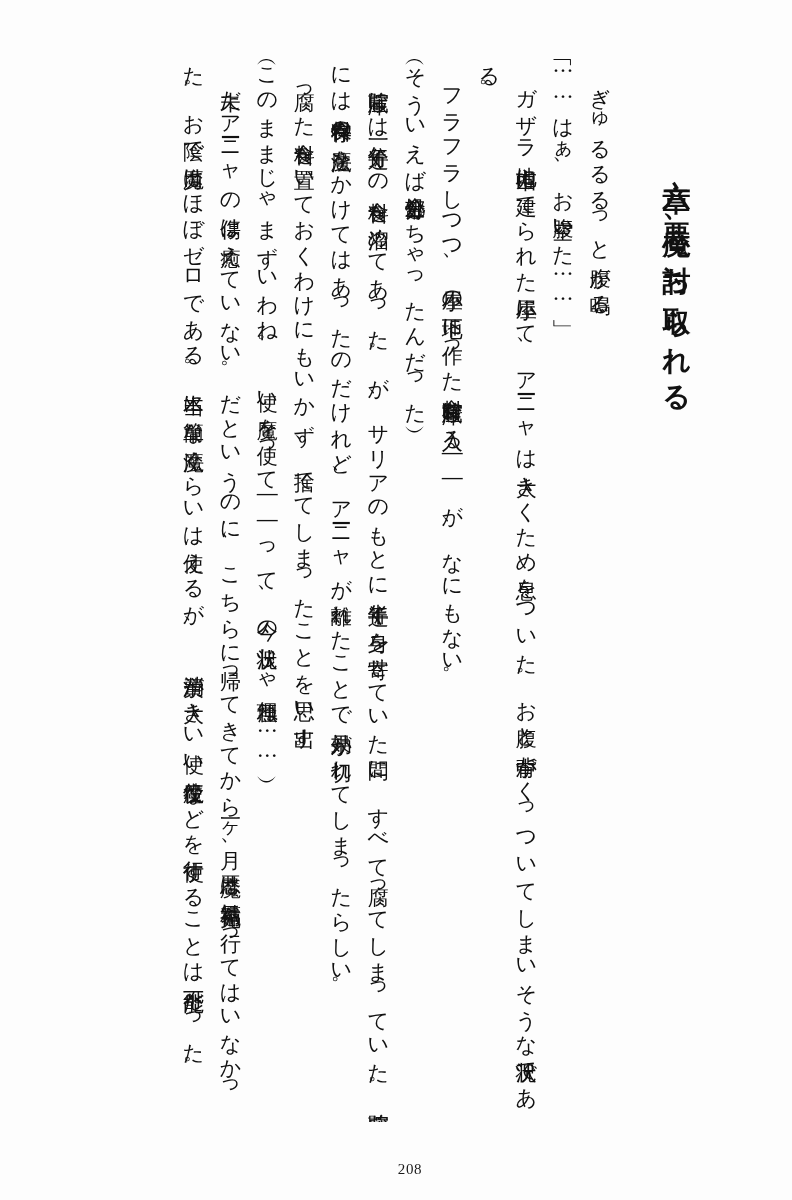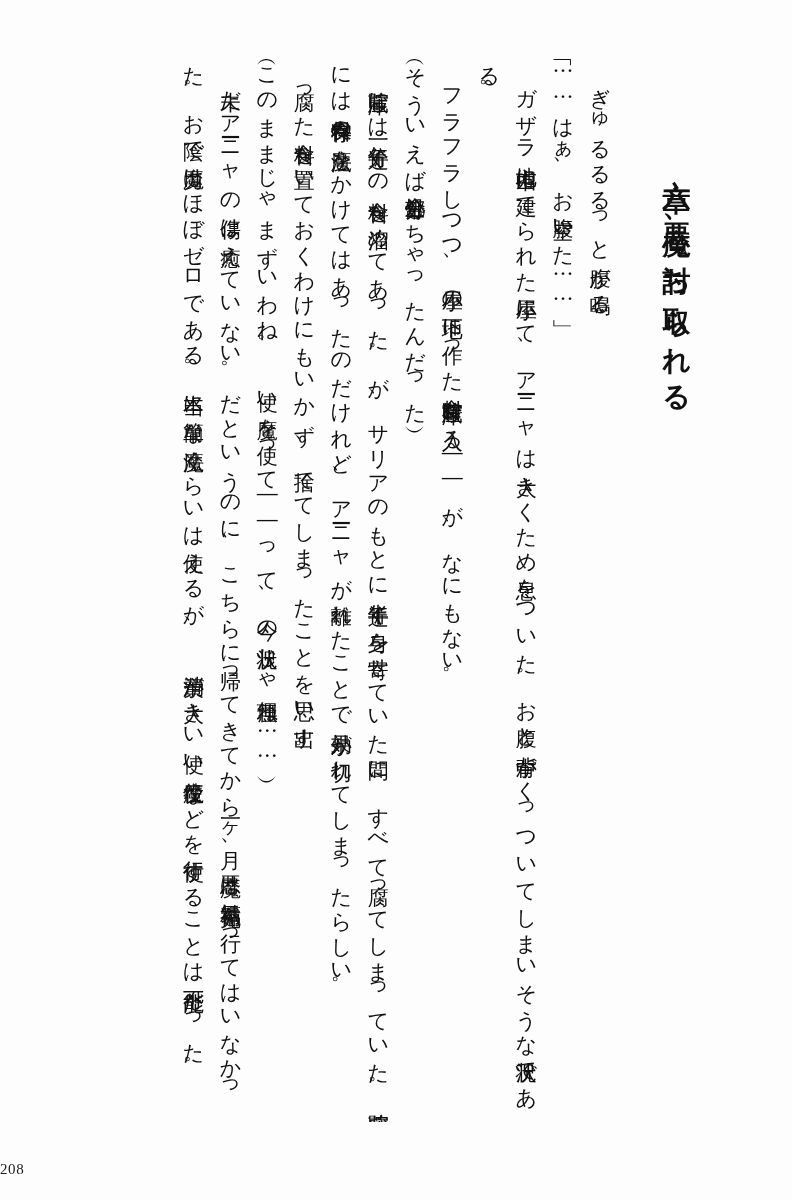--- a/index.html
+++ b/index.html
@@ -47,24 +47,26 @@
     line-height: 1.5;
   }
   .body-col {
     font-size: 21px;
   }
   #page-number {
     position: absolute;
     bottom: 22px;
     left: 0;
     right: 0;
+    text-align: center;
     font-family: "Liberation Serif", "DejaVu Serif", serif;
     font-size: 15px;
     color: #1a1a1a;
     letter-spacing: 0.04em;
+    padding-left: 28px;
   }
 </style>
 </head>
 <body>
 
 <div id="page">
 
   <div id="vtext">
     <span class="chapter-head">六章　悪魔、討ち取られる</span>
     <span class="body-col">

